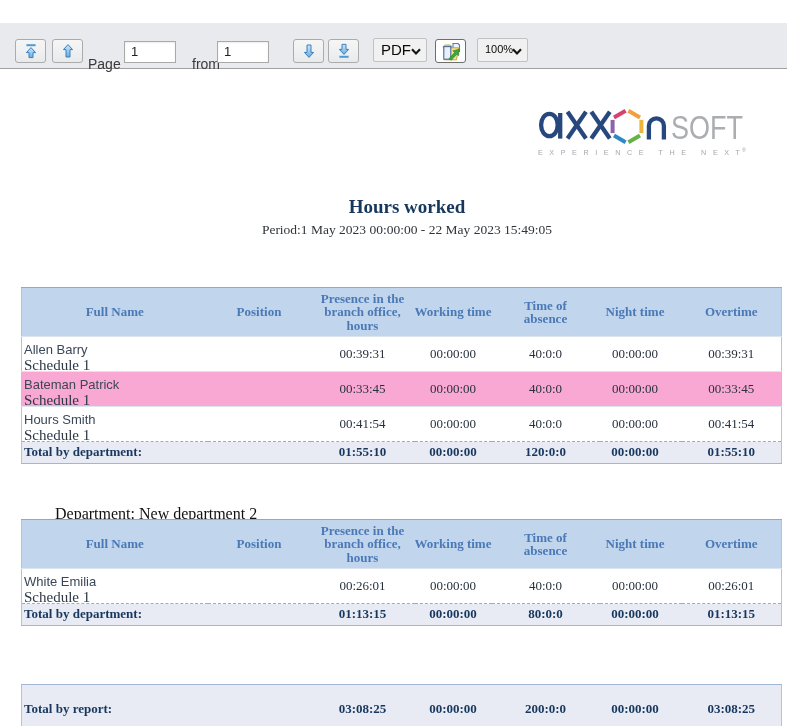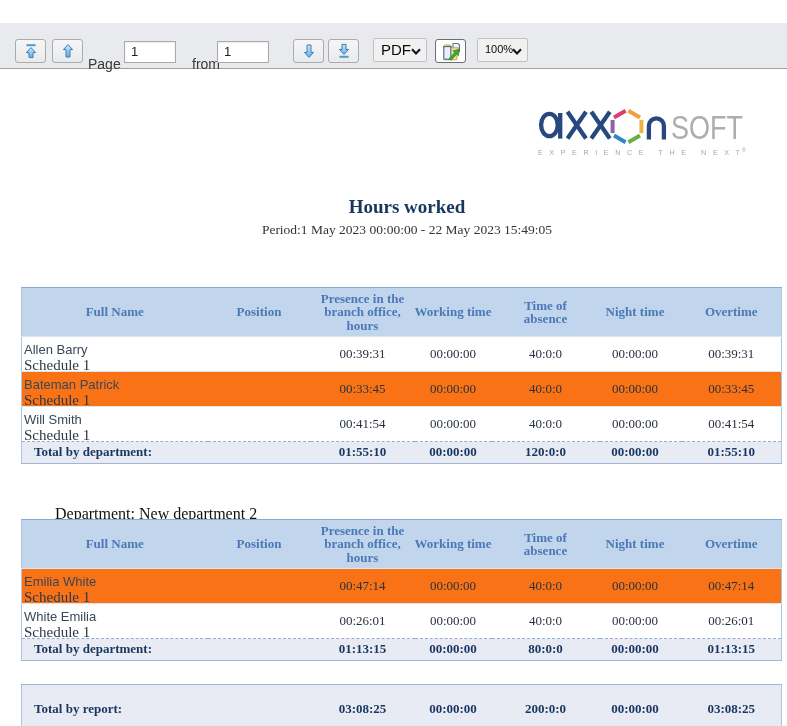--- a/index.html
+++ b/index.html
@@ -76,28 +76,28 @@
   background:#c1d5ed; color:#4b79b6; font-size:13px; font-weight:bold;
   vertical-align:middle; line-height:13.5px;
   border-top:1px solid #8fa9cb;
 }
 table.rpt { border-left:1px solid #aec4e0; border-right:1px solid #aec4e0; }
 tr.drow { height:34.5px; }
 tr.drow td { vertical-align:middle; text-align:center; font-size:13px; color:#27313d; border-top:1px solid #dce4ee; }
 tr.drow td.name { text-align:left; padding-left:2px; vertical-align:top; }
 .nm { font-family:"Liberation Sans", sans-serif; font-size:13px; color:#3a4757; line-height:17.5px; padding-top:4px; }
 .sch { font-family:"Liberation Serif", serif; font-size:15px; color:#2c3845; line-height:12.5px; }
-tr.alt td { background:#f97316;margin-top:34px; }
+tr.alt td { background:#f9a8d4;margin-top:34px; }
 tr.trow { height:21.5px; }
 tr.trow td {
   background:#e8ebf4; color:#17375e; font-weight:bold; font-size:13px;
   text-align:center; vertical-align:middle;
   border-top:1px dashed #93accf; border-bottom:1px solid #9fb6d4;
 }
-tr.trow td.tlab { text-align:left; padding-left:12px; }
+tr.trow td.tlab { text-align:left; padding-left:2px; }
 td.c6, th.c6 { padding-right:11px; }
 #striptbl { top:684px; }
 #striptbl tr.trow td { border-top:1px solid #9fb6d4; height:48px; }
 </style>
 </head>
 <body>
 <div id="page">
 
 
   <div id="toolbar">
@@ -221,21 +221,21 @@
           </td>
       <td></td>
           <td>00:33:45</td>
           <td>00:00:00</td>
           <td>40:0:0</td>
           <td class="c6">00:00:00</td>
           <td>00:33:45</td>
     </tr>
     <tr class="drow">
       <td class="name">
-            <div class="nm">Will Smith</div>
+            <div class="nm">Hours Smith</div>
             <div class="sch">Schedule 1</div>
           </td>
       <td></td>
           <td>00:41:54</td>
           <td>00:00:00</td>
           <td>40:0:0</td>
           <td class="c6">00:00:00</td>
           <td>00:41:54</td>
     </tr>
     <tr class="trow">
@@ -264,32 +264,20 @@
     <tbody>
         <tr class="hdr">
       <th>Full Name</th>
           <th>Position</th>
           <th>Presence in the<br>branch office,<br>hours</th>
           <th>Working time</th>
           <th>Time of<br>absence</th>
           <th class="c6">Night time</th>
           <th>Overtime</th>
     </tr>
-    <tr class="drow alt">
-      <td class="name">
-            <div class="nm">Emilia White</div>
-            <div class="sch">Schedule 1</div>
-          </td>
-      <td></td>
-          <td>00:47:14</td>
-          <td>00:00:00</td>
-          <td>40:0:0</td>
-          <td class="c6">00:00:00</td>
-          <td>00:47:14</td>
-    </tr>
     <tr class="drow">
       <td class="name">
             <div class="nm">White Emilia</div>
             <div class="sch">Schedule 1</div>
           </td>
       <td></td>
           <td>00:26:01</td>
           <td>00:00:00</td>
           <td>40:0:0</td>
           <td class="c6">00:00:00</td>

